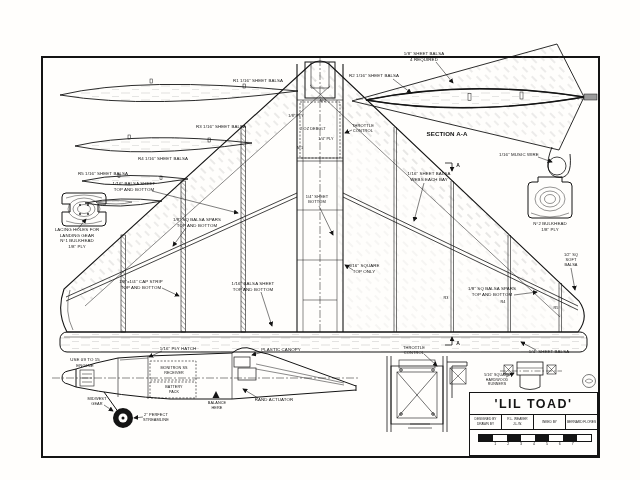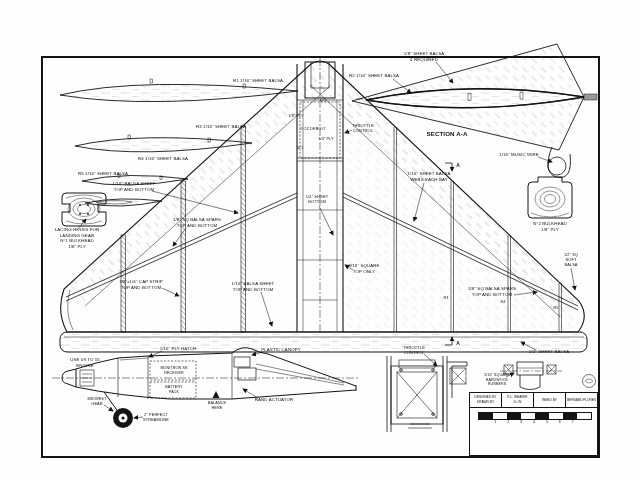--- a/index.html
+++ b/index.html
@@ -305,20 +305,21 @@
       <div class="ann" style="left: 414px; top: 350px; font-size: 4px;">THROTTLE
 CONTROL</div>
       <div class="ann" style="left: 497px; top: 380px; font-size: 3.6px;">5/16" SQUARE
 HARDWOOD
 RUNNERS</div>
       <div class="ann" style="left: 458px; top: 165px; font-size: 5px; font-weight: bold;">A</div>
       <div class="ann" style="left: 458px; top: 343px; font-size: 5px; font-weight: bold;">A</div>
     </div>
 
 <div class="titleblock">
+  <div class="tb-title">'LIL TOAD'</div>
   <div class="tb-credits">
     <div class="tb-cell">DESIGNED BY
 DRAWN BY</div>
     <div class="tb-cell">R.L. WEAVER
 J.L.W.</div>
     <div class="tb-cell">INKED BY</div>
     <div class="tb-cell">BERNARD FLORES</div>
   </div>
   <div class="tb-scale">
     <div class="tb-bar"></div>

